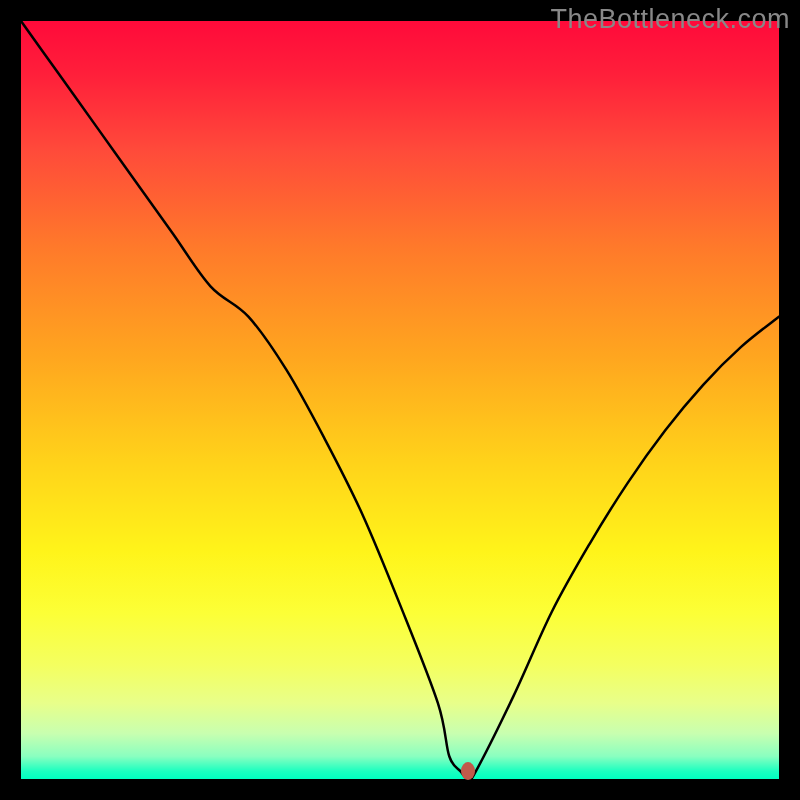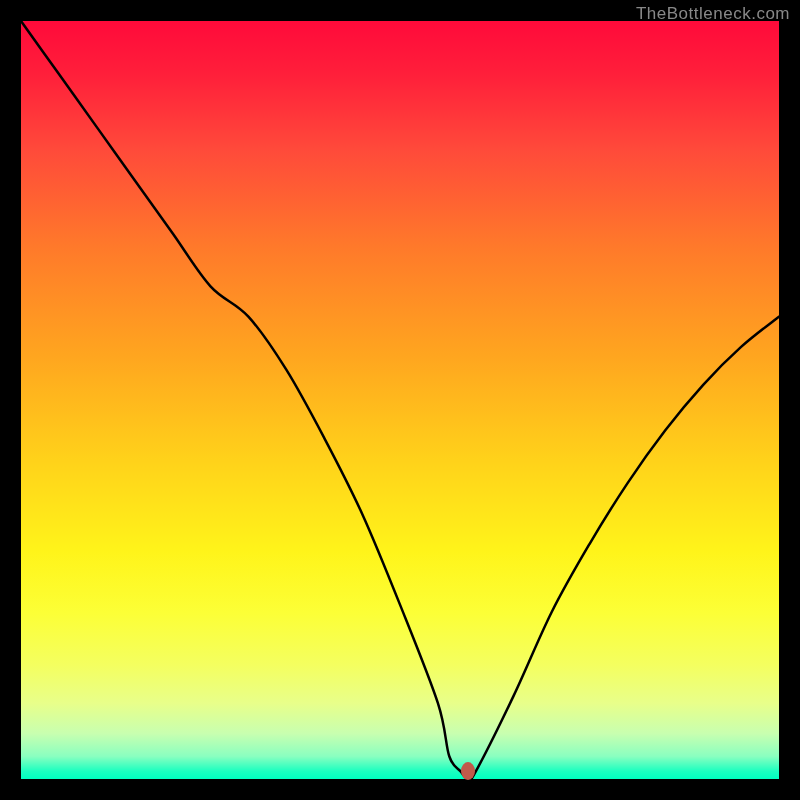--- a/index.html
+++ b/index.html
@@ -15,21 +15,21 @@
     position: relative;
     width: 800px;
     height: 800px;
     background: #000;
   }
   .watermark {
     position: absolute;
     top: 4px;
     right: 10px;
     color: #888;
-    font-size: 17px;
+    font-size: 27px;
     font-weight: 500;
     letter-spacing: 0.5px;
     z-index: 3;
   }
   .plot-outer {
     position: absolute;
     left: 21px;
     top: 21px;
     width: 758px;
     height: 758px;

